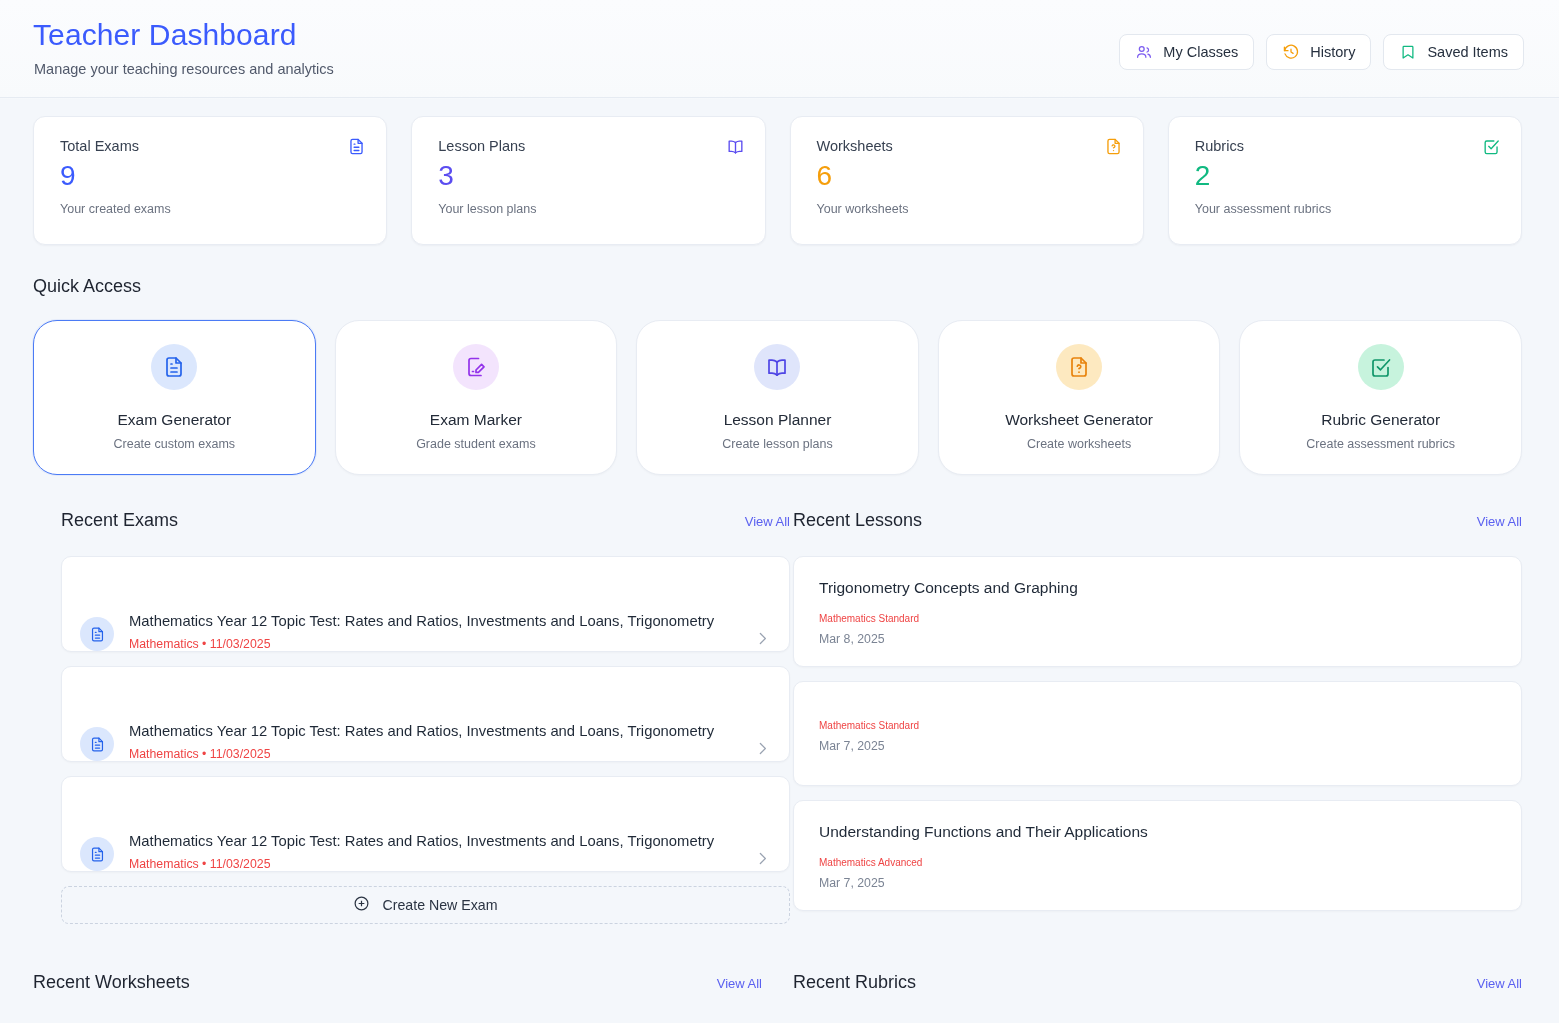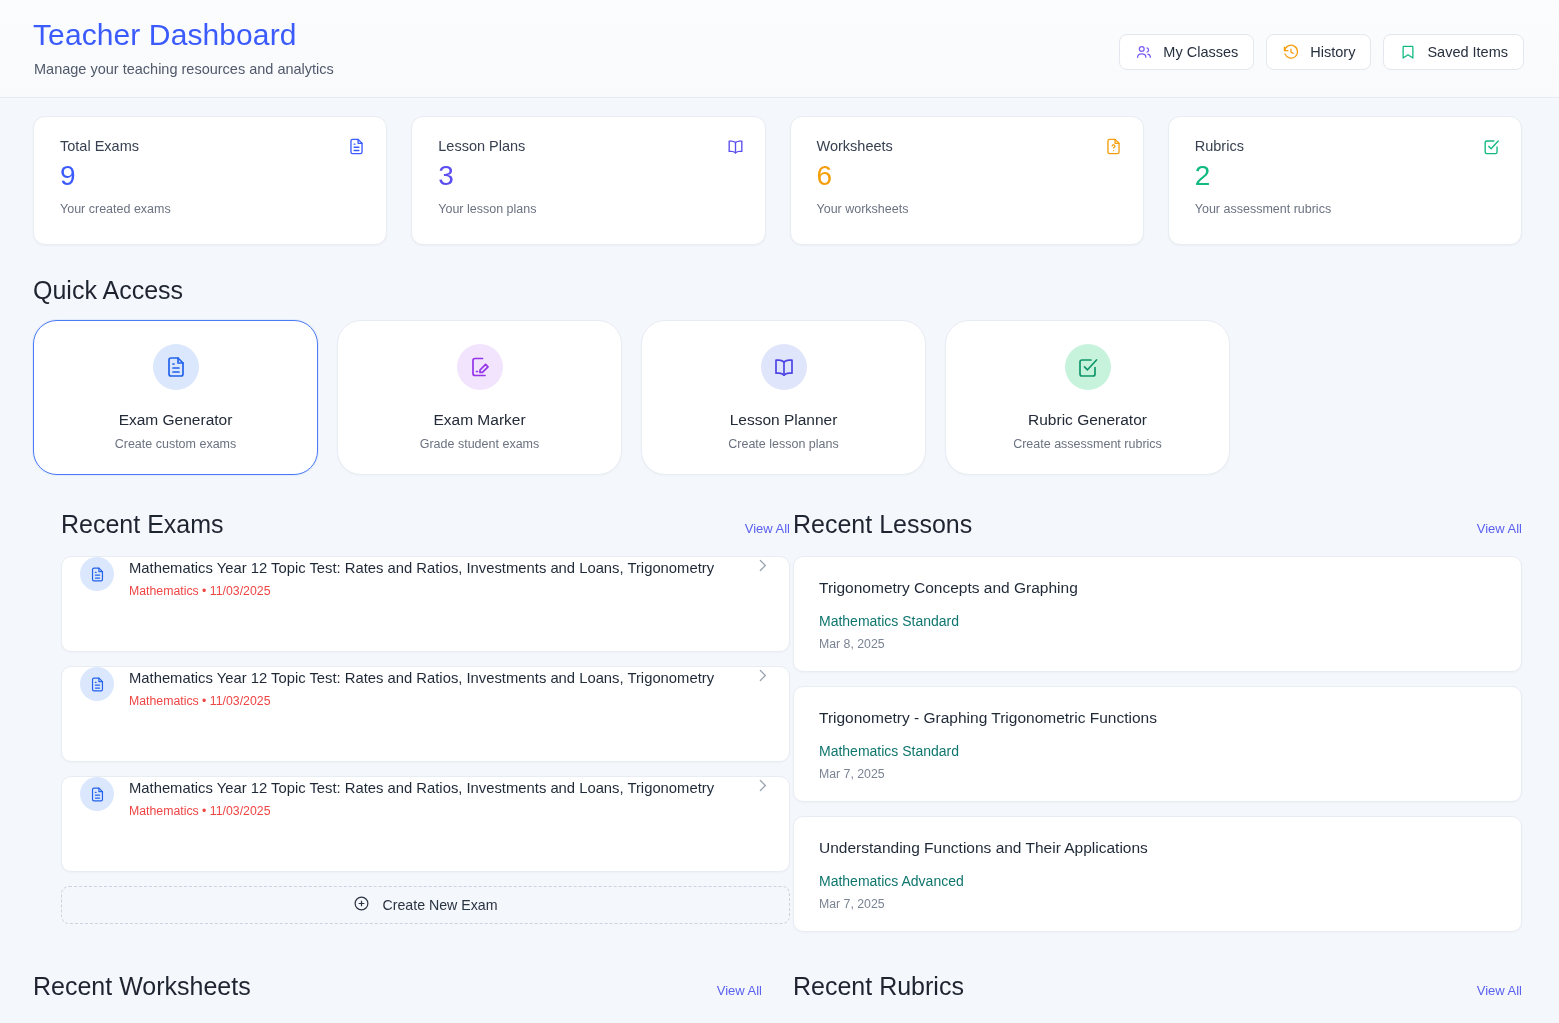--- a/index.html
+++ b/index.html
@@ -32,21 +32,21 @@
     border: 1px solid #e8ecf3; border-radius: 12px;
     position: relative; padding: 21px 20px 0 26px;
     box-shadow: 0 1px 2px rgba(16,24,40,.04);
   }
   .stat-label { font-size: 14.5px; color: #374151; }
   .stat-value { font-size: 28px; font-weight: 500; margin-top: 8px; line-height: 1; }
   .stat-sub { font-size: 12.5px; color: #6b7280; margin-top: 12px; }
   .stat-icon { position: absolute; right: 20px; top: 20px; }
 
   
-  .section-h { font-size: 25px; color: #1e2430; font-weight: 400; }
+  .section-h { font-size: 18px; color: #1e2430; font-weight: 400; }
   .qa-title { position: absolute; left: 33px; top: 276px; }
   .qa-row { position: absolute; left: 33px; top: 320px; width: 1489px; display: flex; gap: 19px; }
   .qa-card {
     width: 285px; height: 155px; background: #fff;
     border: 1px solid #e8ecf3; border-radius: 24px;
     display: flex; flex-direction: column; align-items: center; justify-content: center;
     cursor: pointer; box-shadow: 0 1px 2px rgba(16,24,40,.03);
   }
   .qa-card.selected { border: 1.5px solid #4b7bf5; box-shadow: 0 0 0 1px rgba(75,123,245,.10); }
   .qa-circle { width: 46px; height: 46px; border-radius: 50%; display: flex; align-items: center; justify-content: center; }
@@ -54,21 +54,21 @@
   .qa-desc { margin-top: 8px; font-size: 12.5px; color: #6b7280; }
 
   
   .col-left { position: absolute; left: 33px; top: 510px; width: 729px; margin-left: 28px; }
   .col-right { position: absolute; left: 793px; top: 510px; width: 729px; }
   .list-head { display: flex; align-items: baseline; justify-content: space-between; height: 32px; }
   .view-all { font-size: 13px; color: #5b61f0; cursor: pointer; }
 
   .exam-row {
     margin-top: 14px; background: #fff; border: 1px solid #e8ecf3; border-radius: 10px;
-    height: 96px; display: flex; align-items: flex-start; padding: 0 18px 0 18px;
+    height: 96px; display: flex; align-items: flex-end; padding: 0 18px 0 18px;
     cursor: pointer; box-shadow: 0 1px 2px rgba(16,24,40,.03);
   }
   .exam-ic { width: 34px; height: 34px; border-radius: 50%; background: #dbe7fd; display: flex; align-items: center; justify-content: center; flex: 0 0 34px; }
   .exam-txt { margin-left: 15px; flex: 1 1 auto; min-width: 0; }
   .exam-title { font-size: 14.8px; color: #1f2937; line-height: 1.6; }
   .exam-meta { font-size: 12.3px; color: #ef4444; margin-top: 3px; }
   .chev { flex: 0 0 16px; color: #9aa3b2; }
 
   .create-btn {
     margin-top: 14px; height: 38px; border: 1px dashed #cbd3e0; border-radius: 8px;
@@ -76,21 +76,21 @@
     font-size: 14.2px; color: #2b3443; cursor: pointer;
   }
 
   .lesson-card {
     margin-top: 14px; background: #fff; border: 1px solid #e8ecf3; border-radius: 10px;
     min-height: 105px; padding: 22px 24px 20px 25px; cursor: pointer;
     box-shadow: 0 1px 2px rgba(16,24,40,.03);
   }
   .lesson-title { font-size: 15.5px; color: #1f2937; }
   .lesson-sub { font-size: 14px; color: #5a6savoid; }
-  .lesson-sub { font-size: 14px; color: #0f766e; margin-top: 16px; }
+  .lesson-sub { font-size: 10px; color: #ef4444; margin-top: 16px; }
   .lesson-date { font-size: 12.3px; color: #7b8494; margin-top: 8px; }
 
   .bottom-left { position: absolute; left: 33px; top: 972px; width: 729px; }
   .bottom-right { position: absolute; left: 793px; top: 972px; width: 729px; }
 </style>
 </head>
 <body>
 
 <div class="page">
 
@@ -202,20 +202,32 @@
           <svg width="24" height="24" viewBox="0 0 24 24" fill="none" stroke="#4f46e5" stroke-width="1.7" stroke-linecap="round" stroke-linejoin="round">
             <path d="M12 7c-1.5-1.2-3.3-1.8-5-1.8H4v13h3c1.7 0 3.5.6 5 1.8"></path>
             <path d="M12 7c1.5-1.2 3.3-1.8 5-1.8h3v13h-3c-1.7 0-3.5.6-5 1.8"></path>
             <path d="M12 7v13"></path>
           </svg>
         </div>
         <div class="qa-name">Lesson Planner</div>
         <div class="qa-desc">Create lesson plans</div>
       </div>
       <div class="qa-card">
+        <div class="qa-circle" style="background:#fde9c0">
+          <svg width="24" height="24" viewBox="0 0 24 24" fill="none" stroke="#e8830c" stroke-width="1.7" stroke-linecap="round" stroke-linejoin="round">
+            <path d="M14 3H7a2 2 0 0 0-2 2v14a2 2 0 0 0 2 2h10a2 2 0 0 0 2-2V8z"></path>
+            <path d="M14 3v5h5"></path>
+            <path d="M10.3 11.2a1.8 1.8 0 0 1 3.5.6c0 1.2-1.8 1.8-1.8 1.8"></path>
+            <path d="M12 17.2h.01"></path>
+          </svg>
+        </div>
+        <div class="qa-name">Worksheet Generator</div>
+        <div class="qa-desc">Create worksheets</div>
+      </div>
+      <div class="qa-card">
         <div class="qa-circle" style="background:#c7f3dd">
           <svg width="24" height="24" viewBox="0 0 24 24" fill="none" stroke="#10966a" stroke-width="1.7" stroke-linecap="round" stroke-linejoin="round">
             <path d="M19 12.5V19a2 2 0 0 1-2 2H6a2 2 0 0 1-2-2V7a2 2 0 0 1 2-2h9"></path>
             <path d="M8.5 11.8l3 3L20.5 5"></path>
           </svg>
         </div>
         <div class="qa-name">Rubric Generator</div>
         <div class="qa-desc">Create assessment rubrics</div>
       </div>
     </div>
@@ -291,21 +303,20 @@
       <div class="section-h">Recent Lessons</div>
       <div class="view-all">View All</div>
     </div>
     <div id="lesson-list">
         <div class="lesson-card">
           <div class="lesson-title">Trigonometry Concepts and Graphing</div>
           <div class="lesson-sub">Mathematics Standard</div>
           <div class="lesson-date">Mar 8, 2025</div>
         </div>
         <div class="lesson-card">
-          <div class="lesson-title">Trigonometry - Graphing Trigonometric Functions</div>
           <div class="lesson-sub">Mathematics Standard</div>
           <div class="lesson-date">Mar 7, 2025</div>
         </div>
         <div class="lesson-card">
           <div class="lesson-title">Understanding Functions and Their Applications</div>
           <div class="lesson-sub">Mathematics Advanced</div>
           <div class="lesson-date">Mar 7, 2025</div>
         </div>
       </div>
   </div>

